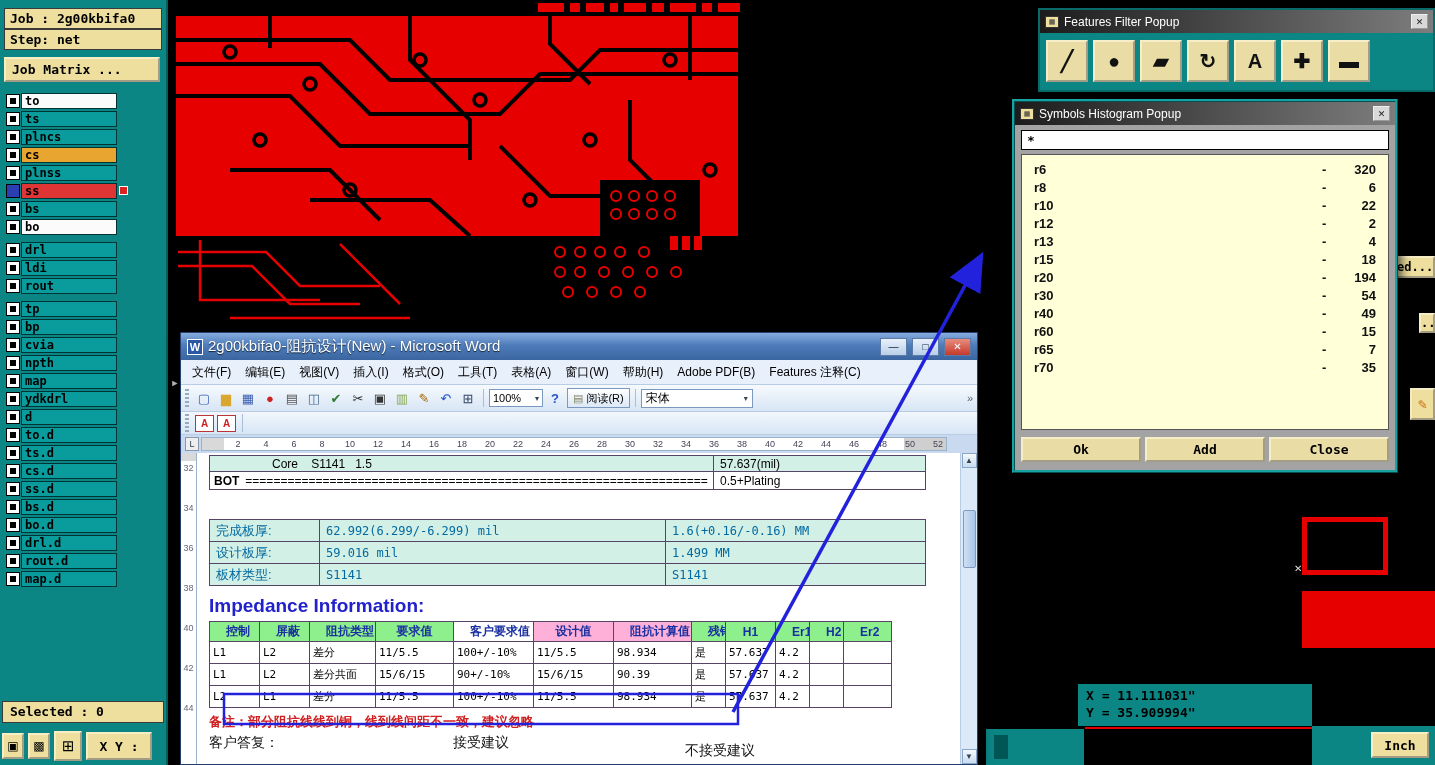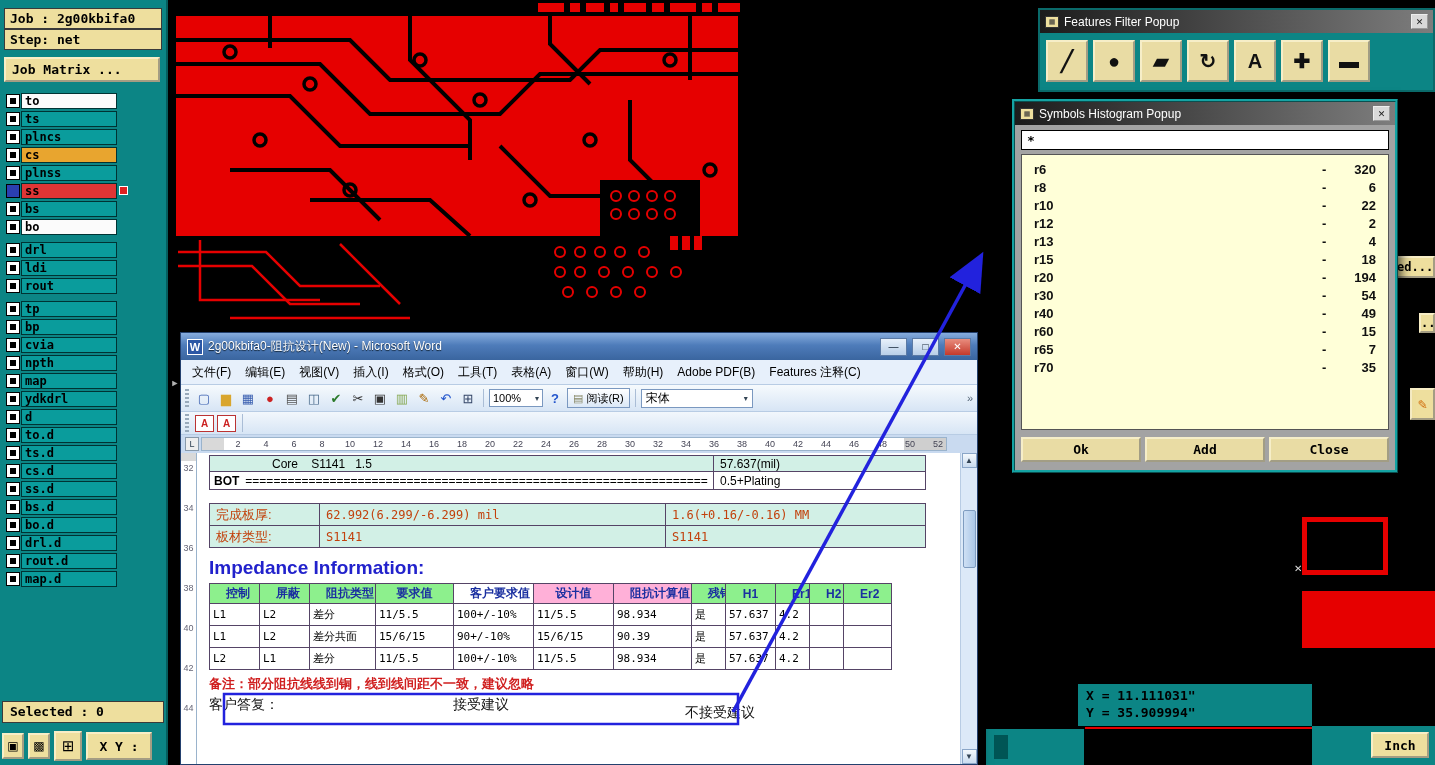--- a/index.html
+++ b/index.html
@@ -51,21 +51,21 @@
 
 .frag-btn{position:absolute;background:#eedf9e;border:2px outset #f8eec6;font:bold 12px "DejaVu Sans Mono",monospace;z-index:3;cursor:pointer;text-align:center}
 #frag-ed{left:1395px;top:256px;width:40px;height:22px}
 #frag-dots{left:1419px;top:313px;width:16px;height:20px}
 #frag-tool{left:1410px;top:388px;width:25px;height:32px;color:#d07010;font-size:15px;display:grid;place-items:center}
 
 
 #word{position:absolute;left:180px;top:332px;width:798px;height:433px;background:#dce9f8;border:1px solid #23406e;box-shadow:2px 2px 10px rgba(0,0,0,.7);z-index:10}
 .w-title{height:27px;background:linear-gradient(#86acdd,#4e7cba 45%,#3a659f);display:flex;align-items:center;padding:0 6px;gap:5px}
 .w-app-icon{width:16px;height:16px;background:#2b57a5;color:#fff;font:bold 11px "Liberation Sans",sans-serif;display:grid;place-items:center;border:1px solid #fff}
-.w-title-text{color:#fff;font-size:12px;flex:1;text-shadow:0 1px 1px #123;white-space:nowrap;overflow:hidden}
+.w-title-text{color:#fff;font-size:15px;flex:1;text-shadow:0 1px 1px #123;white-space:nowrap;overflow:hidden}
 .w-ctl{width:27px;height:18px;display:grid;place-items:center;font-size:10px;color:#123;background:linear-gradient(#e8f1fb,#b9cfe8);border:1px solid #5b7aa5;cursor:pointer}
 .w-ctl.close{background:linear-gradient(#e98d7e,#c4392b);color:#fff}
 .w-menu{height:25px;background:#e7f0fb;border-bottom:1px solid #b8cce4;display:flex;align-items:center;font-size:12px;padding:0 4px}
 .w-menu span{padding:3px 7px;cursor:pointer;white-space:nowrap}
 .w-toolbar{height:27px;display:flex;align-items:center;gap:2px;padding:0 4px;background:linear-gradient(#f6fafd,#d7e5f5);border-bottom:1px solid #b8cce4}
 .drag-dots{width:4px;height:18px;background:repeating-linear-gradient(#9ab 0 2px,transparent 2px 4px);margin-right:3px}
 .tb-ic{width:20px;height:20px;display:grid;place-items:center;font-size:13px;border:1px solid transparent;cursor:pointer}
 .tb-sep{width:1px;height:18px;background:#aabdd6;margin:0 3px}
 .zoom-box{width:54px;height:18px;background:#fff;border:1px solid #7a98c0;font-size:11px;display:flex;align-items:center;padding:0 3px;gap:3px;cursor:pointer}
 .zoom-box .arr,.font-box .arr{margin-left:auto;font-size:8px;color:#345}
@@ -90,21 +90,21 @@
 
 .doc-table{border-collapse:collapse;table-layout:fixed}
 .doc-table td,.doc-table th{border:1px solid #546;overflow:hidden;white-space:nowrap}
 #tableA{width:716px;font:12px "DejaVu Sans Mono",monospace}
 #tableA .c1{width:504px;padding-left:62px}
 #tableA .c2{width:212px;padding-left:6px}
 #tableA tr.mint td{background:#d2f0e6;height:16px}
 #tableA tr.botrow td{background:#fff;height:18px}
 #tableA .botcell{display:flex;gap:6px;padding-left:4px}
 #tableA .fill{overflow:hidden;white-space:nowrap}
-#tableB{width:716px;margin-top:13px;font-size:13px;color:#c2410c}
+#tableB{width:716px;margin-top:29px;font-size:13px;color:#0369a1}
 #tableB td{background:#d2f0e6;height:22px;padding:0 6px}
 #tableB .lb{width:110px}
 #tableB .mil{width:346px;font-family:"DejaVu Sans Mono",monospace;font-size:12px}
 #tableB .mm{width:260px;font-family:"DejaVu Sans Mono",monospace;font-size:12px}
 #imp-title{margin:9px 0 4px 0;font:bold 19px "Liberation Sans",sans-serif;color:#2222cc}
 #tableC{width:682px;font-size:11px}
 #tableC th{height:20px;font:bold 12px "Liberation Sans",sans-serif;color:#1a2fa0;padding:0 16px}
 #tableC th.v-green{background:#8df08d}
 #tableC th.v-pink{background:#ffb0d8}
 #tableC th.v-plain{background:#fff}
@@ -544,20 +544,25 @@
 
         <table class="doc-table" id="tableB">
           <tbody>
 
               <tr>
                 <td class="lb">完成板厚:</td>
                 <td class="mil">62.992(6.299/-6.299) mil</td>
                 <td class="mm">1.6(+0.16/-0.16) MM</td>
               </tr>
 
+              <tr>
+                <td class="lb">设计板厚:</td>
+                <td class="mil">59.016 mil</td>
+                <td class="mm">1.499 MM</td>
+              </tr>
 
               <tr>
                 <td class="lb">板材类型:</td>
                 <td class="mil">S1141</td>
                 <td class="mm">S1141</td>
               </tr>
             </tbody>
         </table>
 
         <div id="imp-title">Impedance Information:</div>

